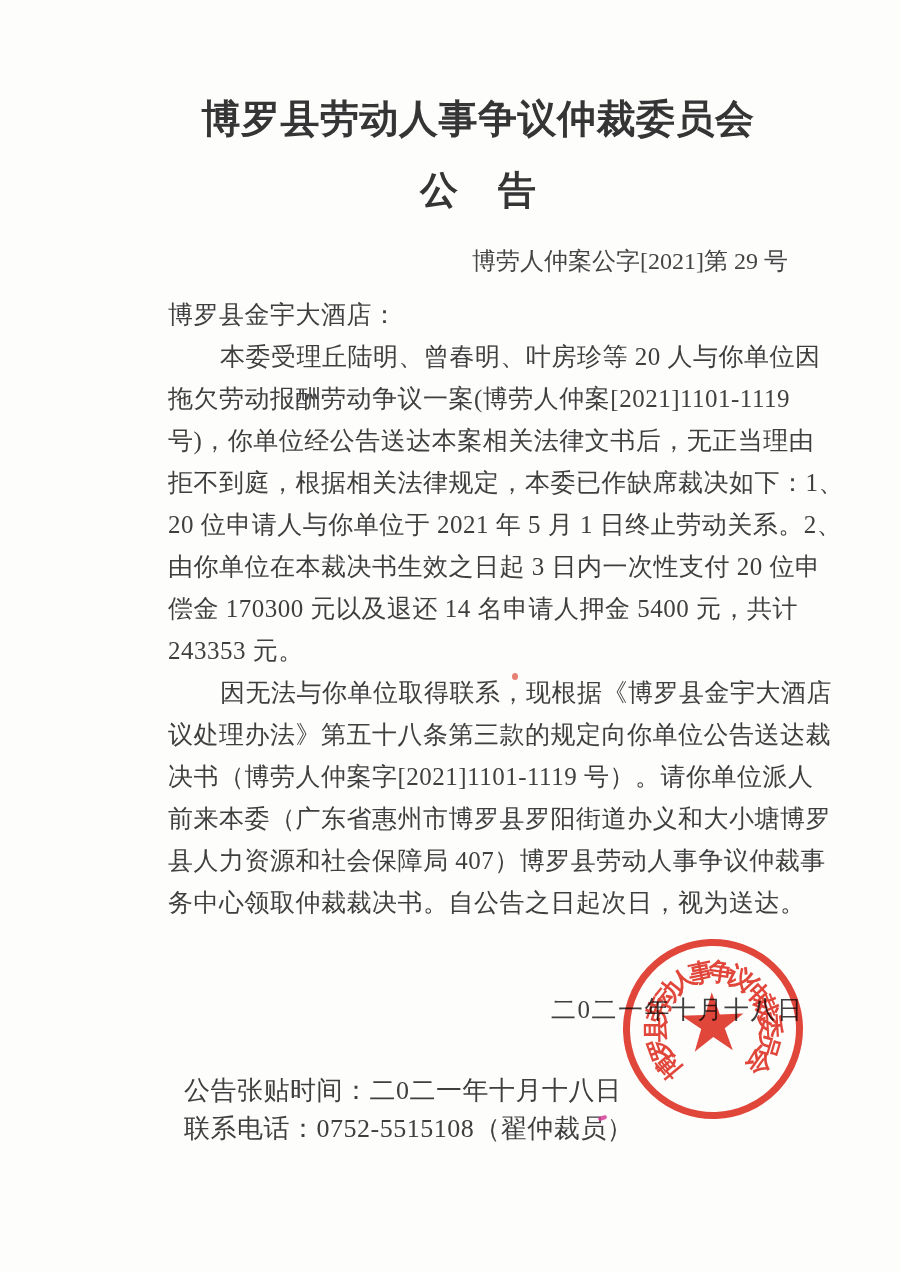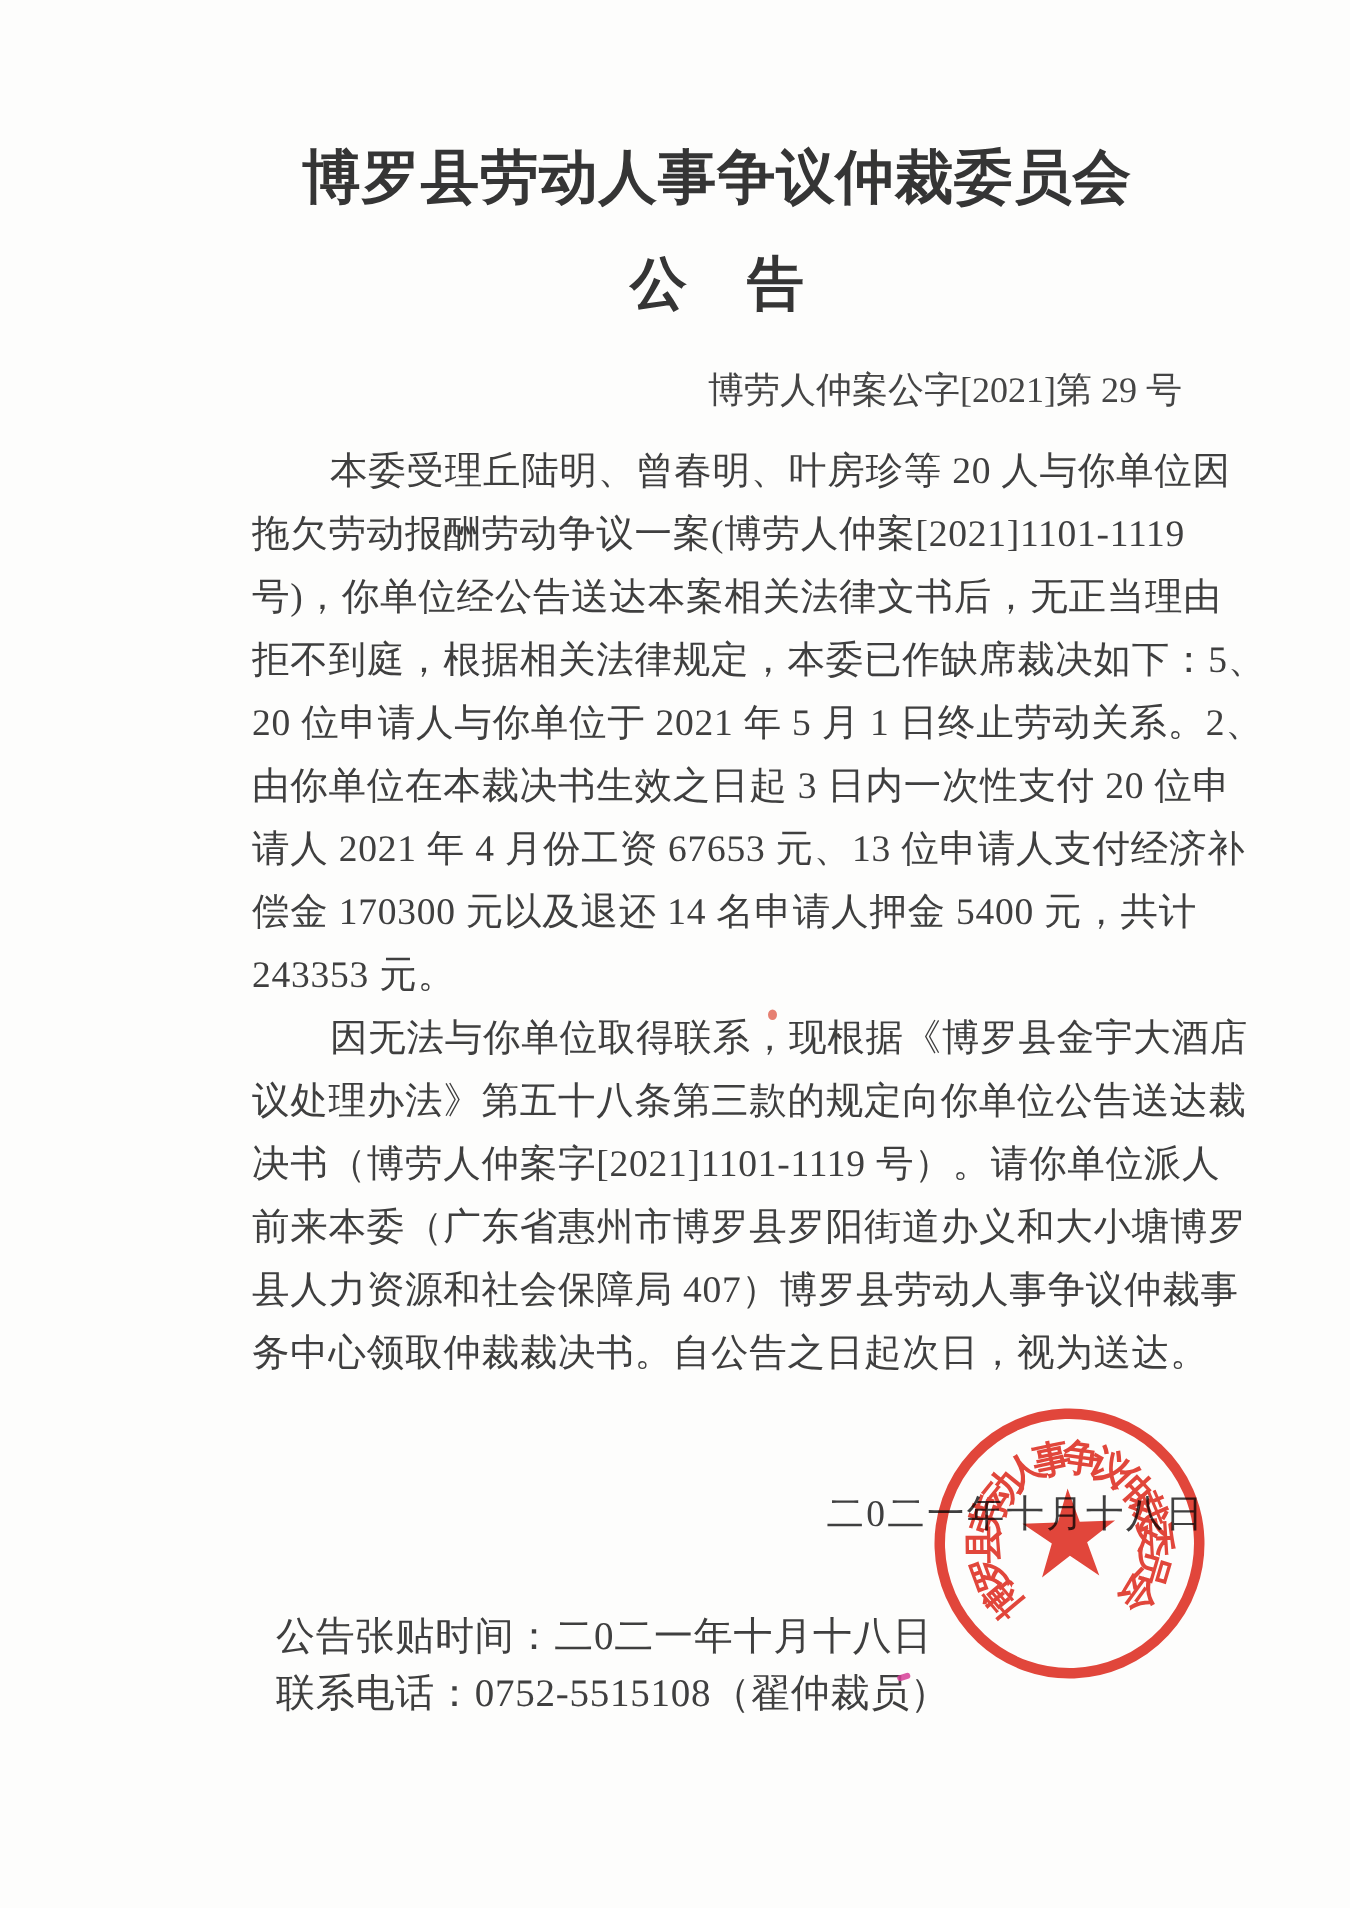--- a/index.html
+++ b/index.html
@@ -141,34 +141,34 @@
 
   <div class="doc-subtitle">
     <span>公</span>
     <span>告</span>
   </div>
 
   <div class="case-number">博劳人仲案公字[2021]第 29 号</div>
 
   <div class="body-text">
 
+      <div class="body-line">博罗县金宇大酒店：</div>
 
       <div class="body-line indent">本委受理丘陆明、曾春明、叶房珍等 20 人与你单位因</div>
 
       <div class="body-line">拖欠劳动报酬劳动争议一案(博劳人仲案[2021]1101-1119</div>
 
       <div class="body-line">号)，你单位经公告送达本案相关法律文书后，无正当理由</div>
 
-      <div class="body-line">拒不到庭，根据相关法律规定，本委已作缺席裁决如下：5、</div>
+      <div class="body-line">拒不到庭，根据相关法律规定，本委已作缺席裁决如下：1、</div>
 
       <div class="body-line">20 位申请人与你单位于 2021 年 5 月 1 日终止劳动关系。2、</div>
 
       <div class="body-line">由你单位在本裁决书生效之日起 3 日内一次性支付 20 位申</div>
 
-      <div class="body-line">请人 2021 年 4 月份工资 67653 元、13 位申请人支付经济补</div>
 
       <div class="body-line">偿金 170300 元以及退还 14 名申请人押金 5400 元，共计</div>
 
       <div class="body-line">243353 元。</div>
 
       <div class="body-line indent">因无法与你单位取得联系，现根据《博罗县金宇大酒店</div>
 
       <div class="body-line">议处理办法》第五十八条第三款的规定向你单位公告送达裁</div>
 
       <div class="body-line">决书（博劳人仲案字[2021]1101-1119 号）。请你单位派人</div>

